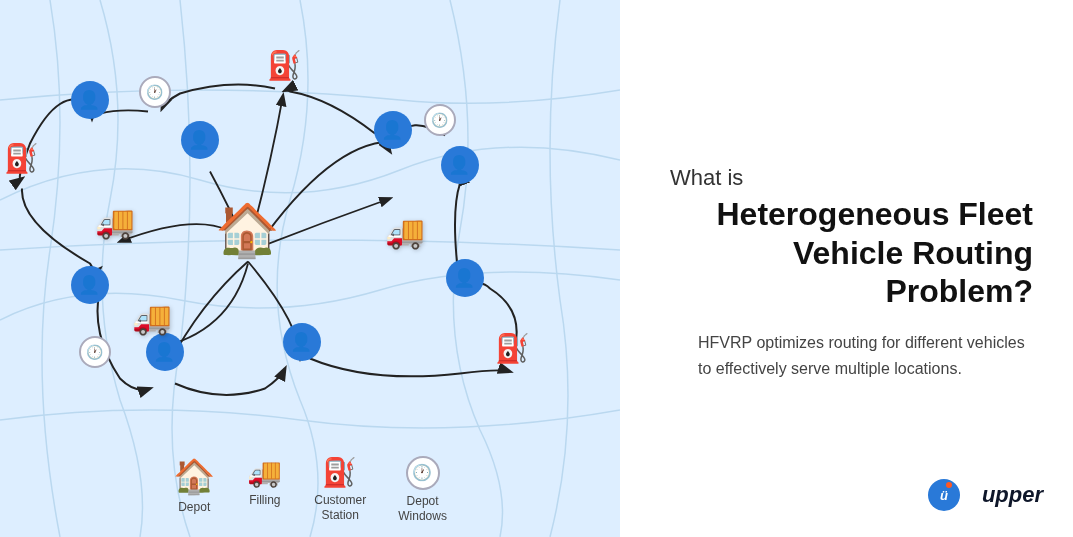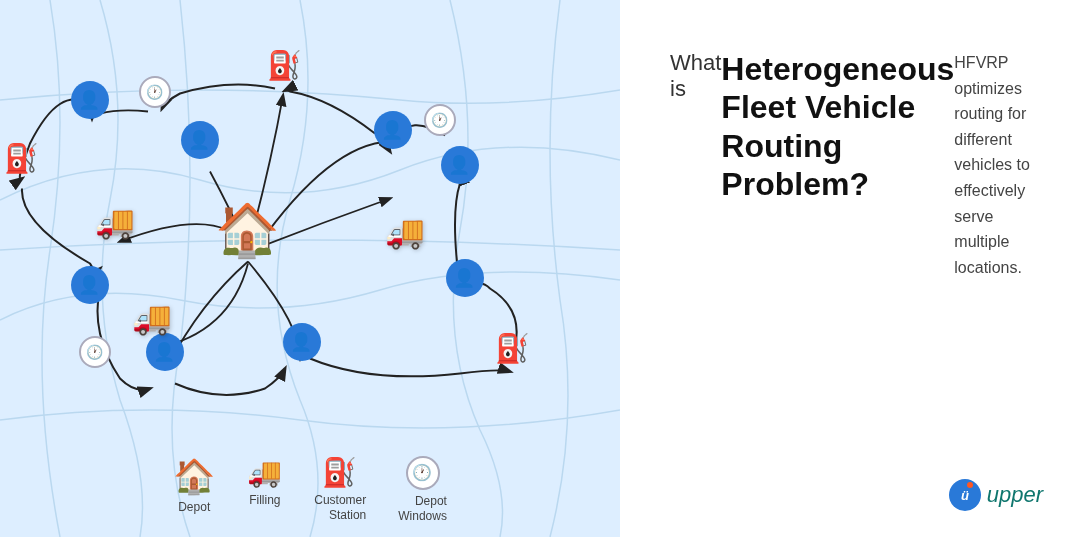--- a/index.html
+++ b/index.html
@@ -92,21 +92,21 @@
     .legend-item {
       display: flex;
       flex-direction: column;
       align-items: center;
       gap: 4px;
     }
 
     .legend-label {
       font-size: 12px;
       color: #444;
-      text-align: right;
+      text-align: center;
       line-height: 1.3;
     }
 
     .legend-person {
       width: 36px;
       height: 36px;
       background: #2979d8;
       border-radius: 50%;
       display: flex;
       align-items: center;
@@ -138,61 +138,64 @@
       align-items: center;
       justify-content: center;
       font-size: 16px;
     }
 
     
     .right-panel {
       flex: 1;
       padding: 50px 40px 40px 50px;
       display: flex;
-      flex-direction: row;
+      flex-direction: column;
       justify-content: center;
       position: relative;
     }
 
     .what-is {
       font-size: 22px;
       color: #333;
       font-weight: 400;
       margin-bottom: 4px;
     }
 
     .main-title {
       font-size: 32px;
       font-weight: 800;
       color: #111;
       line-height: 1.2;
       margin-bottom: 20px;
+      text-align: right;
     }
 
     .description {
       font-size: 16px;
       color: #444;
       line-height: 1.6;
       max-width: 340px;
+      margin-left: 28px;
     }
 
     .upper-logo {
       position: absolute;
       bottom: 24px;
       right: 30px;
       display: flex;
       align-items: center;
       gap: 4px;
     }
 
     .upper-logo-text {
       font-size: 22px;
-      font-weight: 400;
-      color: #0f766e;
+      font-weight: 700;
+      color: #0f172a;
       font-style: italic;
+      margin-left: 16px;
     }
 
     
     .arrows-svg {
       position: absolute;
       top: 0; left: 0;
       width: 100%; height: 100%;
       pointer-events: none;
     }
   </style>

